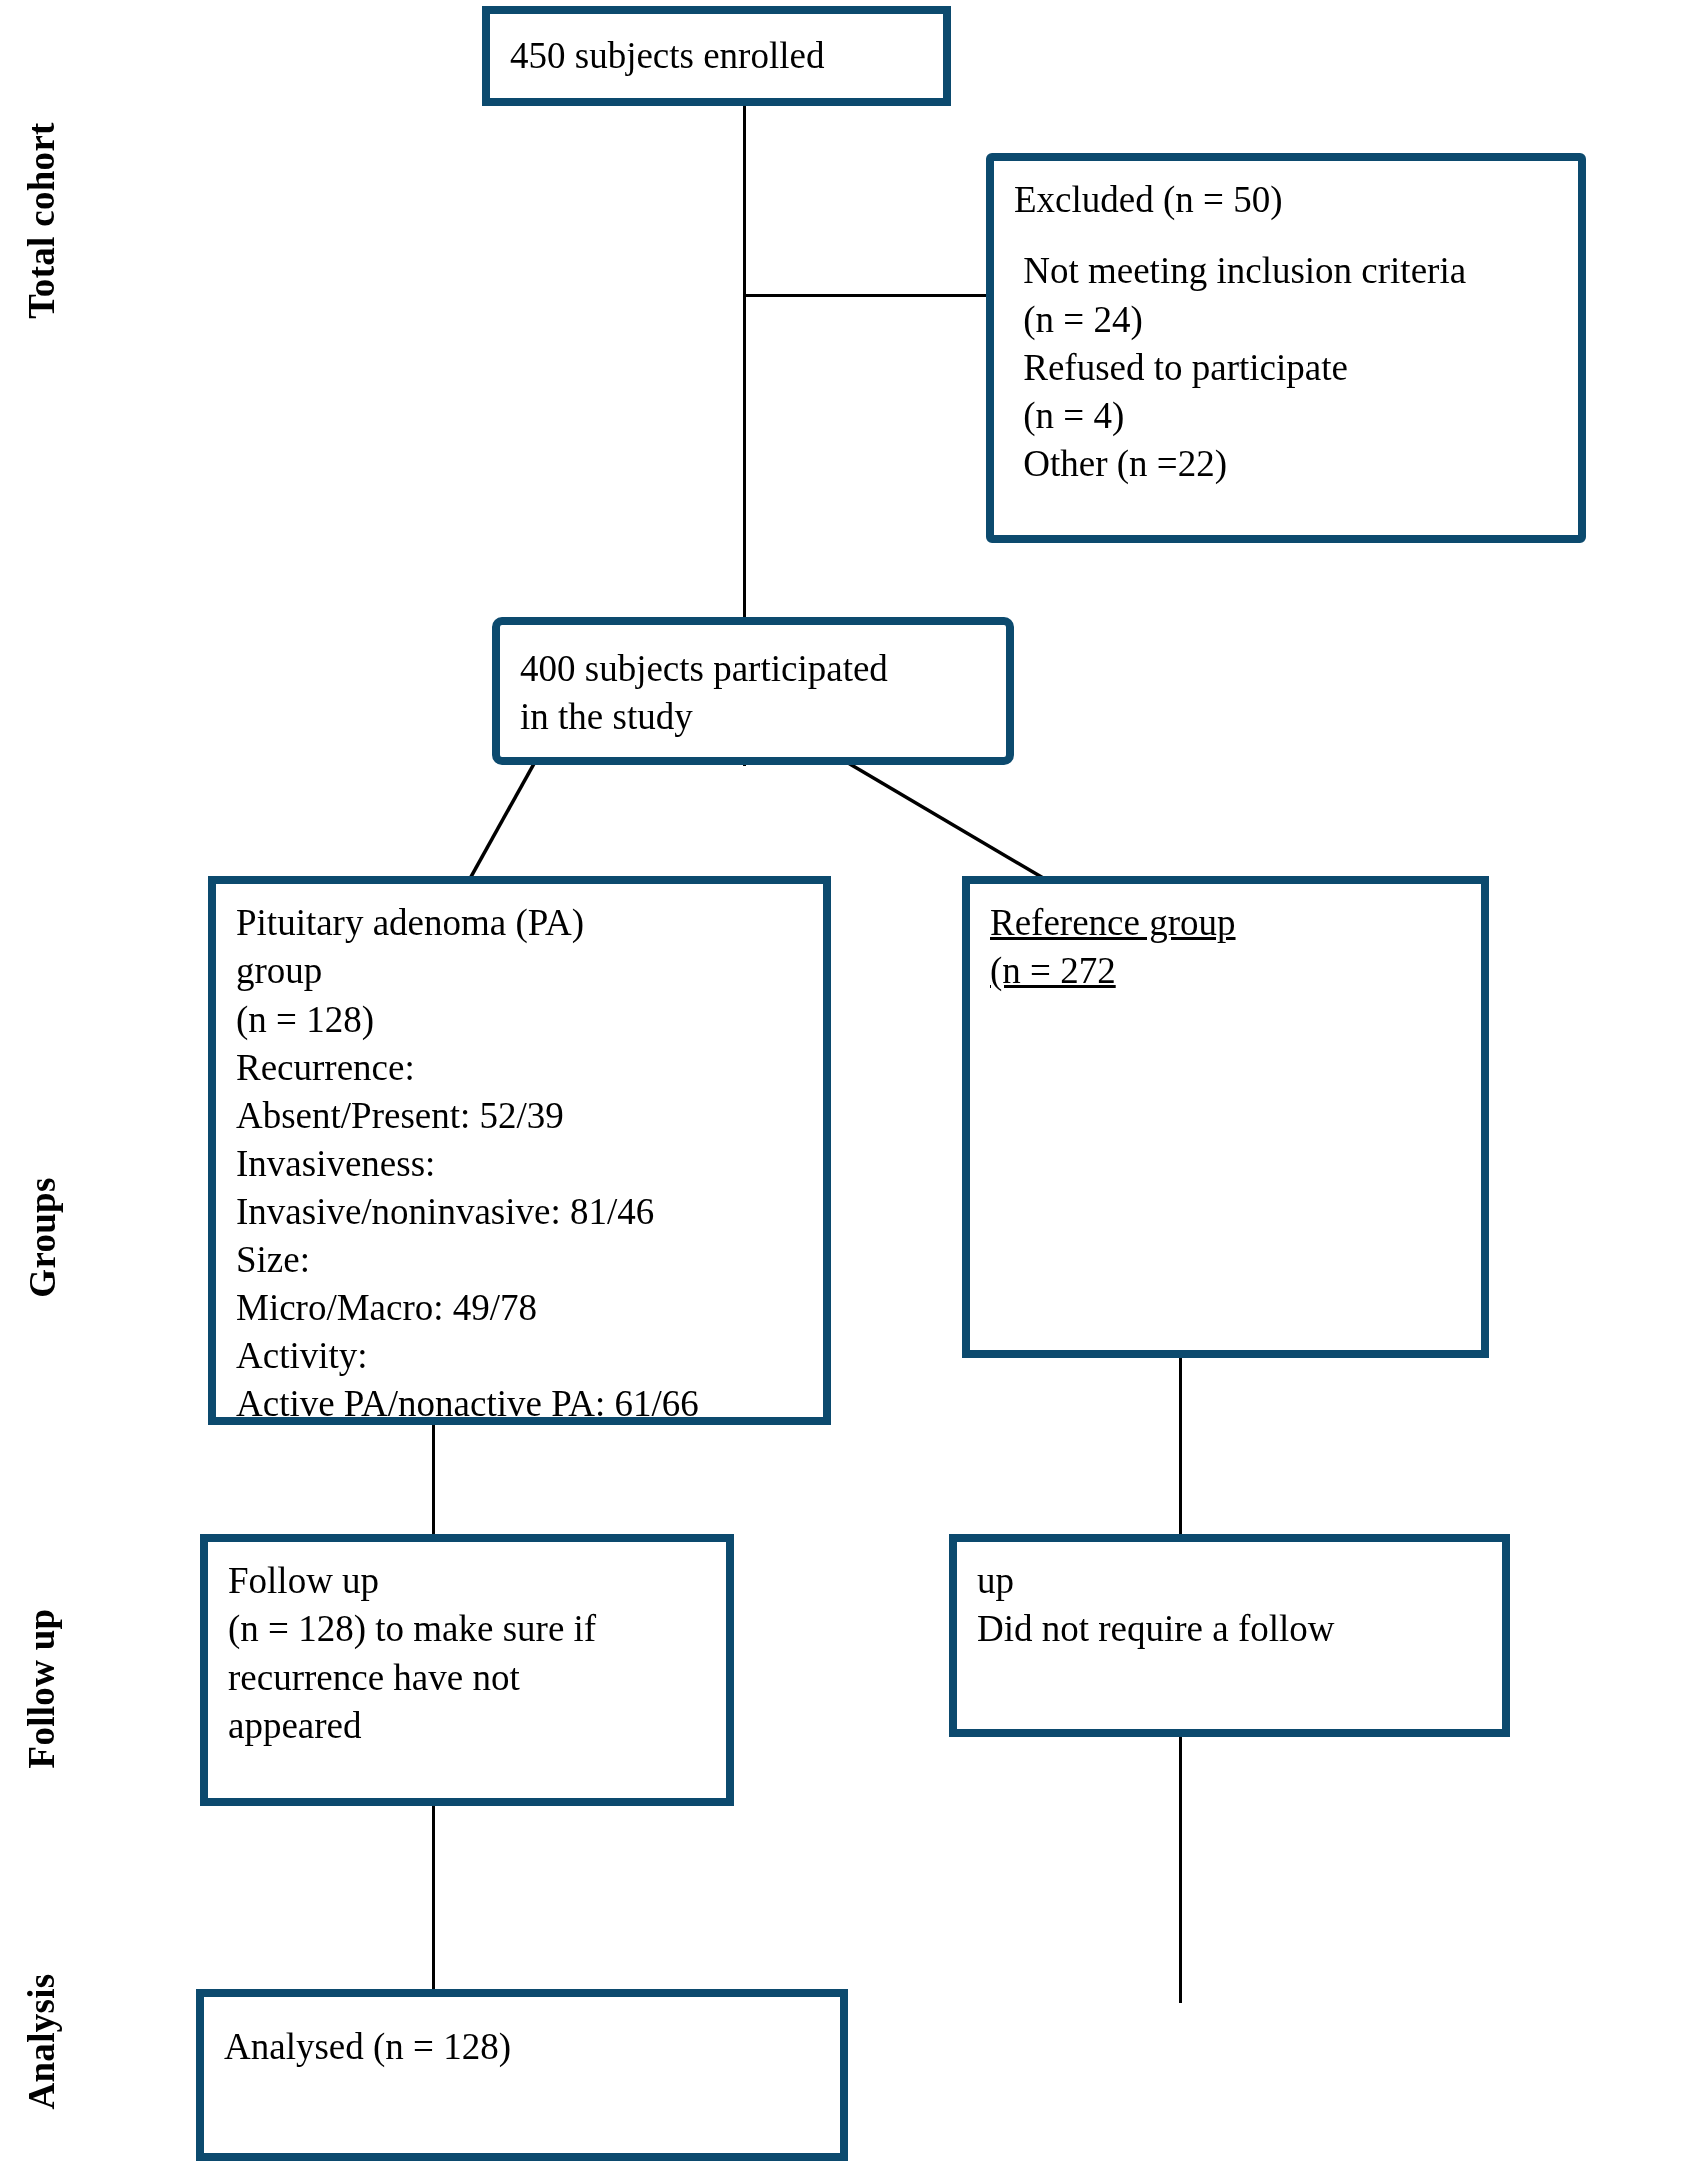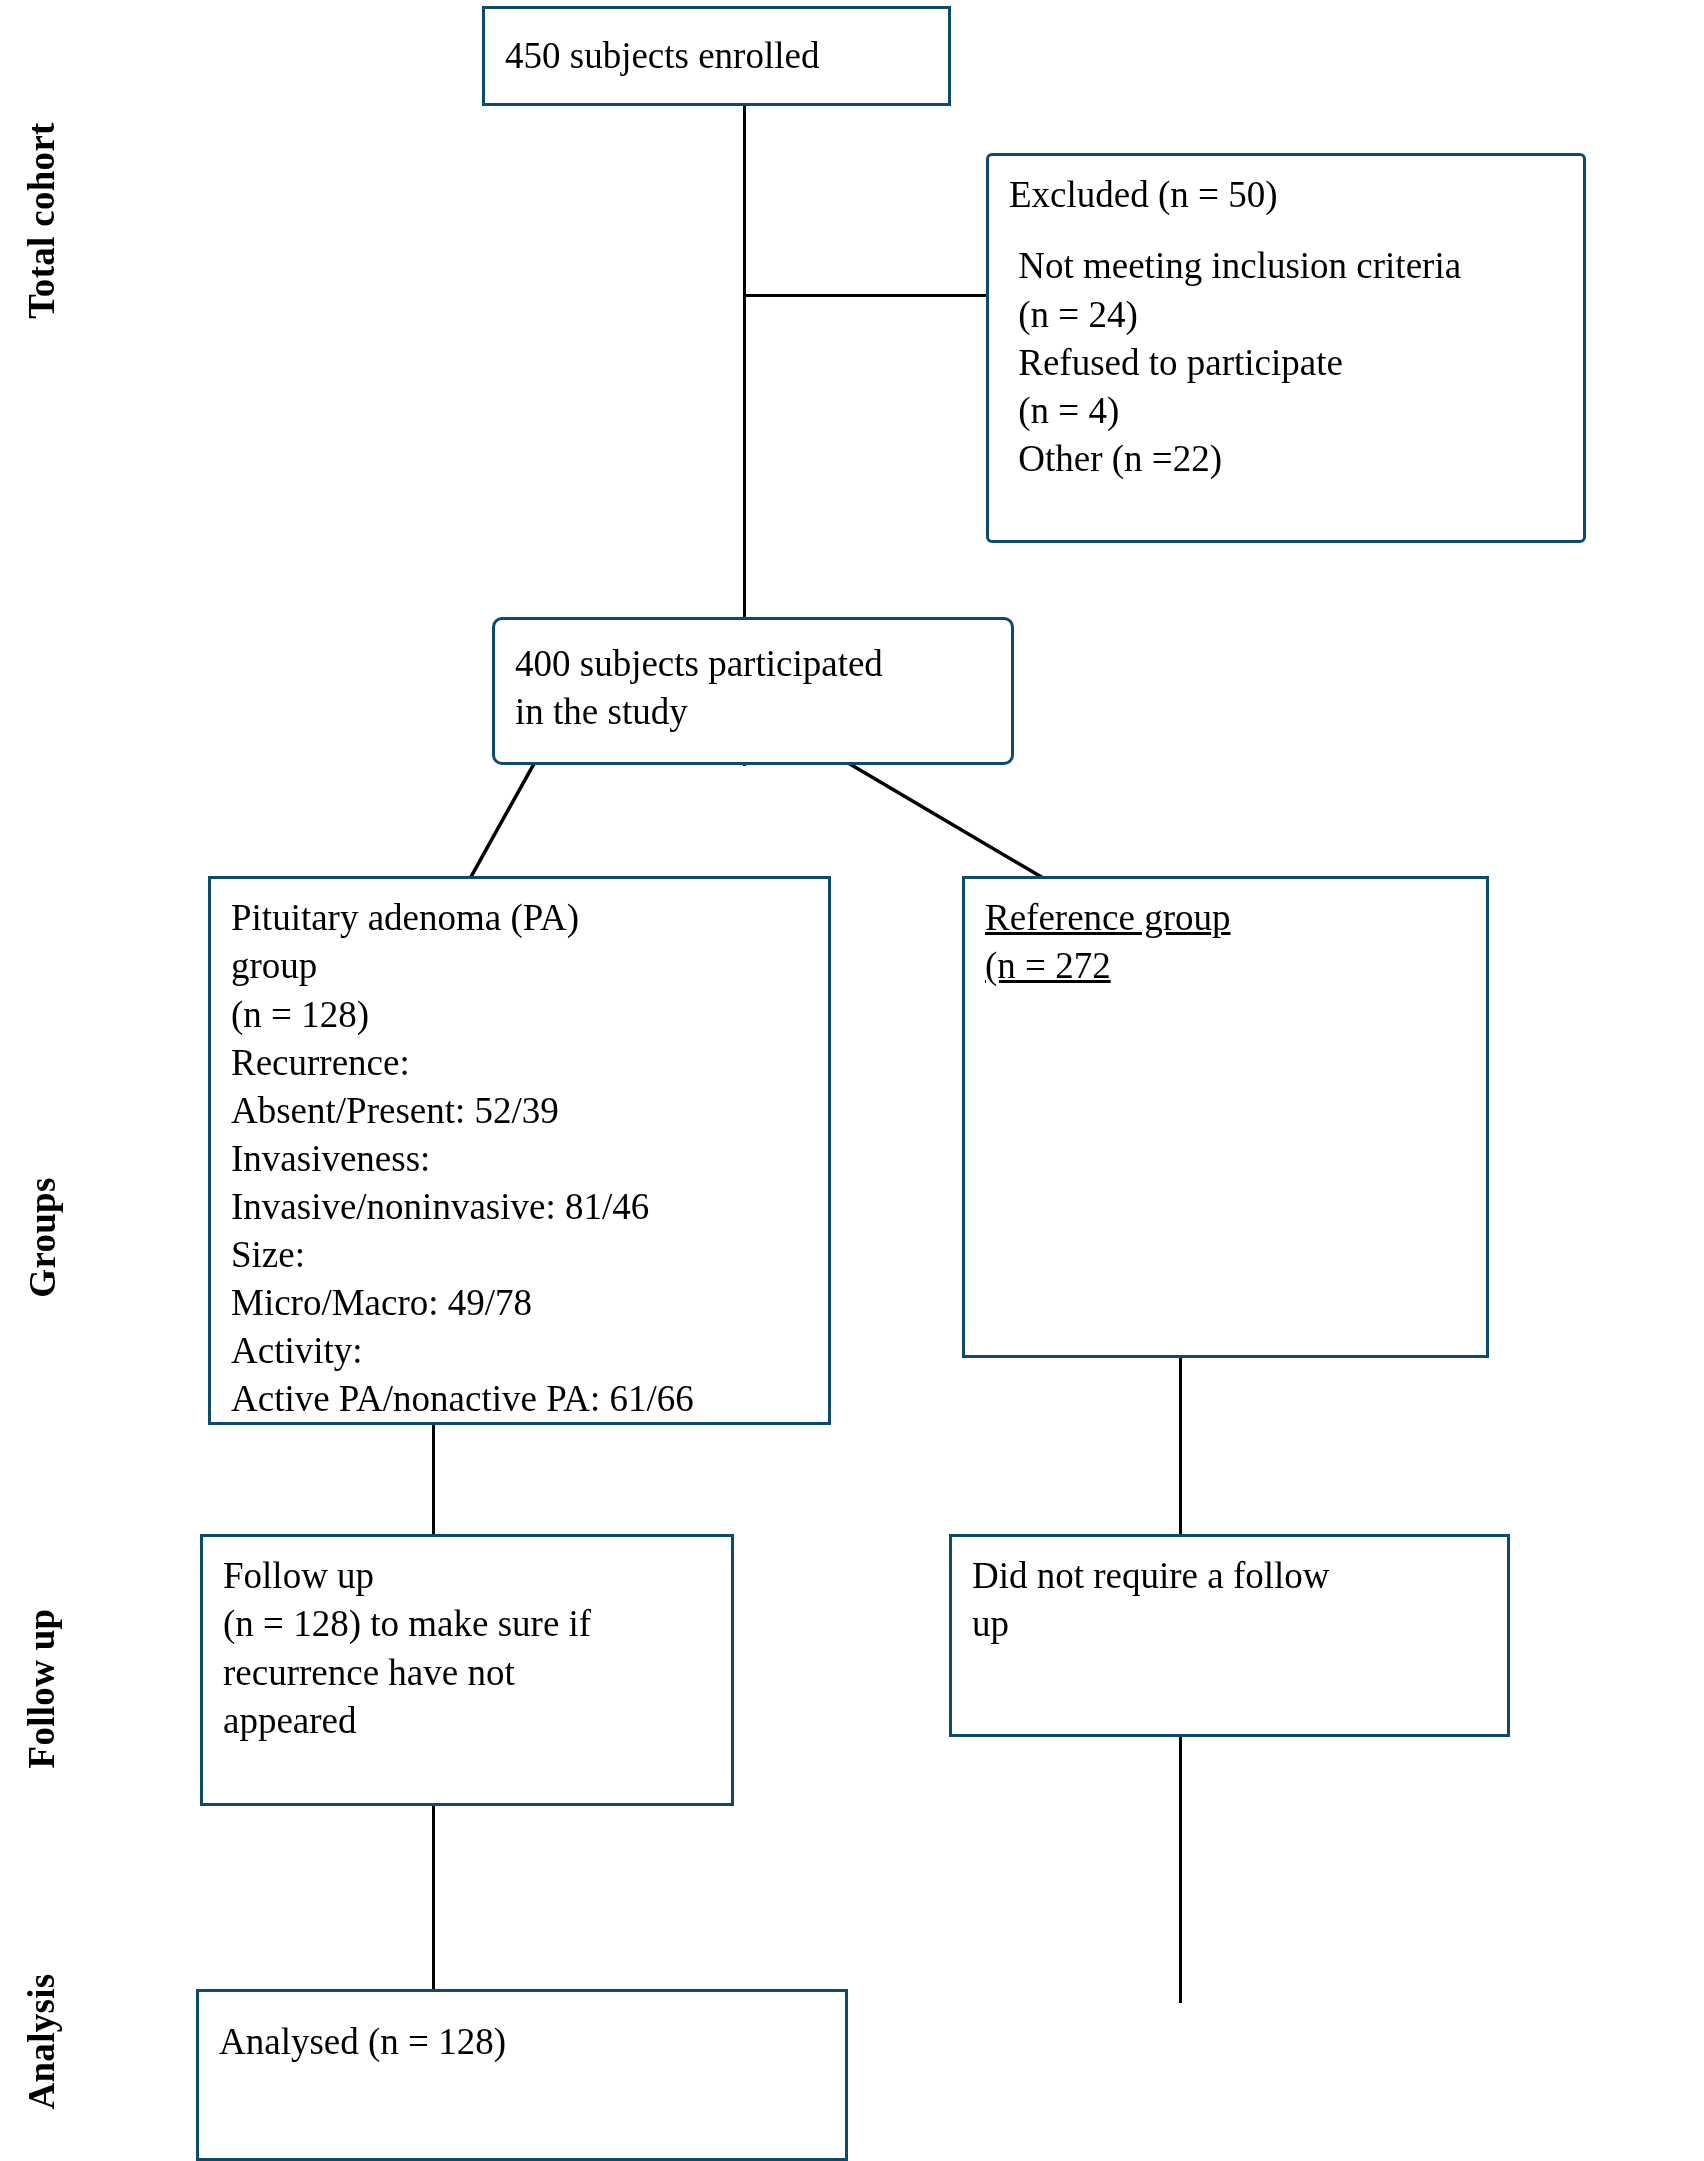--- a/index.html
+++ b/index.html
@@ -31,21 +31,21 @@
     transform-origin: 50% 50%;
     transform: rotate(-90deg);
     text-align: center;
     color: #000;
   }
 
   
   .fbox {
     position: absolute;
     box-sizing: border-box;
-    border: 3px solid #0c4a6e;
+    border: 8px solid #0c4a6e;
     background: #ffffff;
     padding: 15.4px 18px 12px 20px;
     font-size: 37px;
     line-height: 1.30;
     color: #000000;
     z-index: 3;
   }
   .fbox .line {
     display: block;
     white-space: pre;
@@ -164,22 +164,22 @@
   </div>
 
   <div class="fbox" id="box-followup-pa" style="left:200px; top:1534px; width:534px; height:272px;">
     <span class="line">Follow up</span>
     <span class="line">(n = 128) to make sure if</span>
     <span class="line">recurrence have not</span>
     <span class="line">appeared</span>
   </div>
 
   <div class="fbox" id="box-followup-ref" style="left:949px; top:1534px; width:561px; height:203px;">
+    <span class="line">up</span>
     <span class="line">Did not require a follow</span>
-    <span class="line">up</span>
   </div>
 
   <div class="fbox" id="box-analysed-pa" style="left:196px; top:1989px; width:652px; height:172px;">
     <span class="line">Analysed (n = 128)</span>
   </div>
 
 
 </div>
 
 

